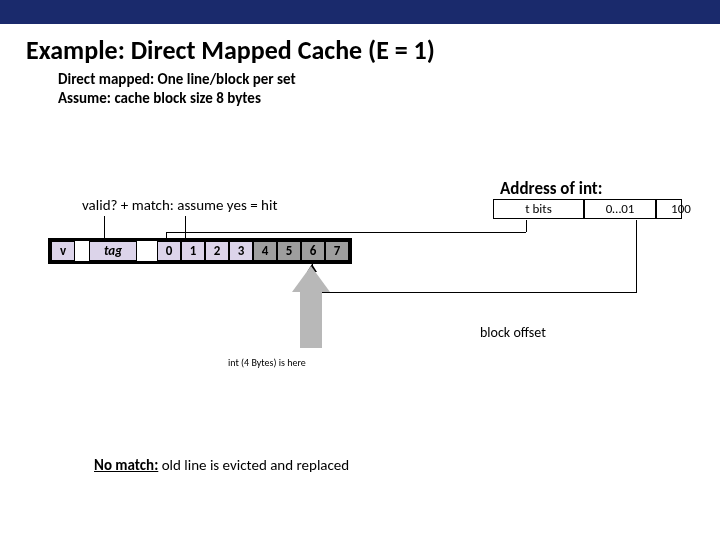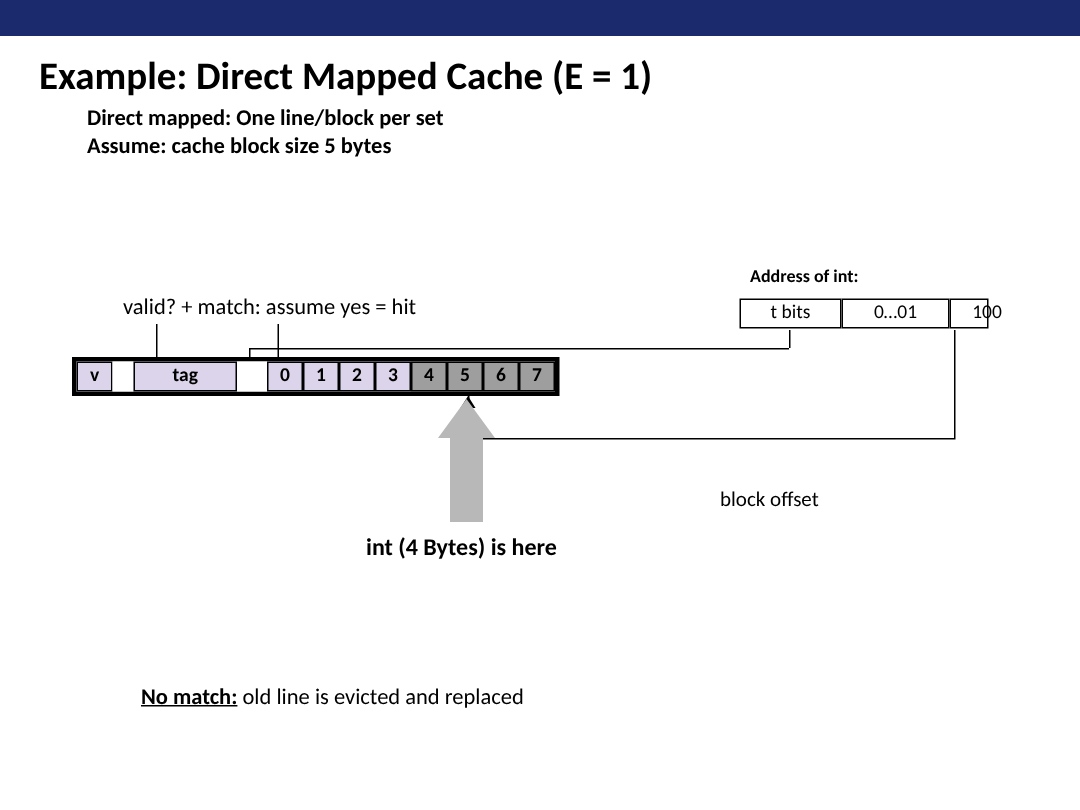--- a/index.html
+++ b/index.html
@@ -60,21 +60,21 @@
     border: 1px solid #000;
     background: #dcd4ea;
     display: flex;
     align-items: center;
     justify-content: center;
     font-size: 13px;
     font-weight: 700;
   }
   .v-field { width: 24px; }
   .gap { width: 14px; background: #fff; }
-  .tag-field { width: 69px; }
+  .tag-field { width: 48px; font-style: italic; }
   .gap2 { width: 20px; background: #fff; }
   .byte { width: 24px; }
   .byte.hl { background: #9e9e9e; }
 
   
   .tick-v {
     position: absolute;
     left: 104px;
     top: 108px;
     width: 1px;
@@ -88,41 +88,41 @@
     width: 1px;
     height: 22px;
     background: #000;
   }
 
   
   .addr-title {
     position: absolute;
     left: 500px;
     top: 70px;
-    font-size: 12px;
+    font-size: 17px;
     font-weight: 700;
   }
   .addr-row {
     position: absolute;
     left: 492px;
     top: 90px;
     display: flex;
     align-items: stretch;
     height: 22px;
     border: 1px solid transparent;
   }
   .addr-cell {
     border: 1px solid #000;
     display: flex;
     align-items: center;
     justify-content: center;
     font-size: 13px;
     background: #fff;
   }
-  .addr-t { width: 68px; }
+  .addr-t { width: 91px; }
   .addr-s { width: 72px; }
   .addr-b { width: 24px; padding-left: 24px; }
 
   
   .line { position: absolute; background: #000; }
 
   
   .l-t1 { left: 526px; top: 112px; width: 1px; height: 12px; }
   .l-t2 { left: 166px; top: 124px; width: 360px; height: 1px; }
   .l-t3 { left: 166px; top: 124px; width: 1px; height: 6px; }
@@ -168,41 +168,40 @@
   .big-arrow .shaft {
     width: 22px;
     height: 56px;
     background: #b8b8b8;
     margin: 0 auto;
   }
 
   .int-here {
     position: absolute;
     left: 228px; top: 248px;
-    font-size: 16px;
-    font-weight: 700;
-    margin-left: 16px;
+    font-size: 10px;
+    font-weight: 400;
   }
 
   .no-match {
     position: absolute;
     left: 94px; top: 308px;
     font-size: 15px;
     margin-top: 40px;
   }
   .no-match .u { text-decoration: underline; font-weight: 700; }
 </style>
 </head>
 <body>
 
 <div class="topbar"></div>
 
 <div class="title">Example: Direct Mapped Cache (E = 1)</div>
 <div class="subtitle">Direct mapped: One line/block per set</div>
-<div class="subtitle">Assume: cache block size 5 bytes</div>
+<div class="subtitle">Assume: cache block size 8 bytes</div>
 
 <div class="canvas">
 
   <div class="hit-line">
     <span>valid?</span><span>  +  </span><span>match: assume yes = hit</span>
   </div>
   <div class="tick-v"></div>
   <div class="tick-tag"></div>
 
   <div class="cache-row">

